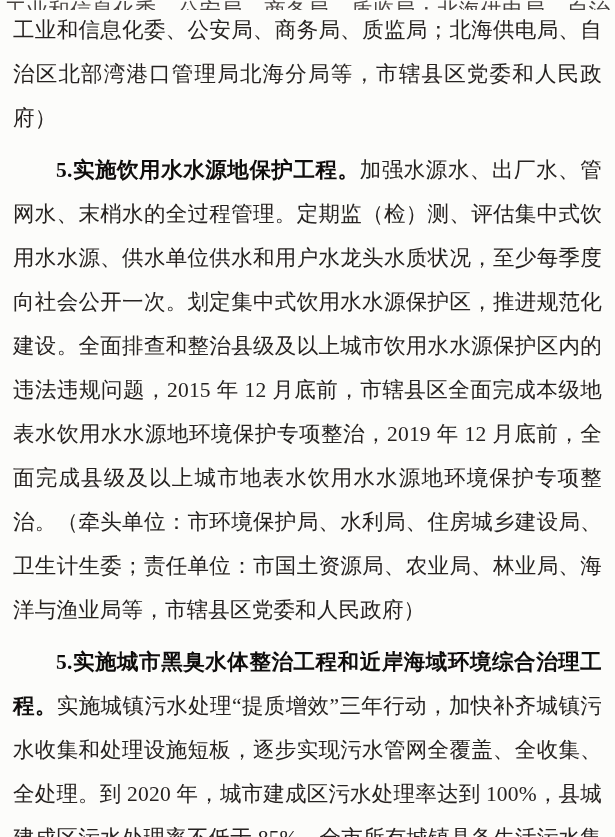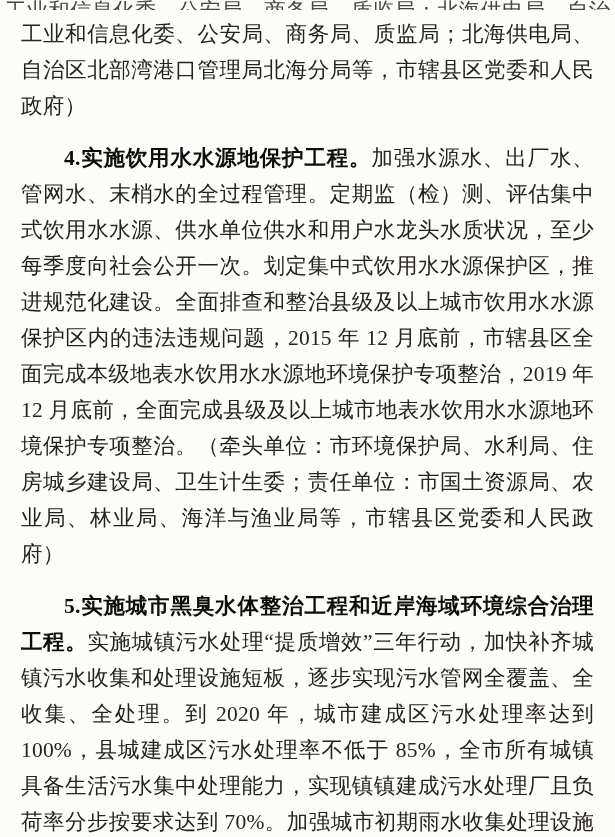--- a/index.html
+++ b/index.html
@@ -38,23 +38,23 @@
     text-align: justify;
     text-align-last: justify;
     white-space: nowrap;
   }
   .content {
     position: relative;
     padding: 0 5px;
     margin-top: 3px;
   }
   p.para {
-    margin: 16px;
+    margin: 8px;
     font-size: 21.5px;
-    line-height: 36px;
+    line-height: 44px;
     color: #262220;
     text-align: justify;
     text-justify: inter-character;
     letter-spacing: 0.2px;
   }
   p.para.indent {
     text-indent: 43px;
   }
   .seg.bold {
     font-weight: bold;
@@ -63,16 +63,16 @@
 </style>
 </head>
 <body>
 
 <div class="page">
   <div class="ghost">
     <div class="ghost-inner">工业和信息化委、公安局、商务局、质监局；北海供电局、自治</div>
   </div>
   <div class="content" id="content">
       <p class="para"><span class="seg">工业和信息化委、公安局、商务局、质监局；北海供电局、自治区北部湾港口管理局北海分局等，市辖县区党委和人民政府）</span></p>
-      <p class="para indent"><span class="seg bold">4.实施饮用水水源地保护工程。</span><span class="seg">加强水源水、出厂水、管网水、末梢水的全过程管理。定期监（检）测、评估集中式饮用水水源、供水单位供水和用户水龙头水质状况，至少每季度向社会公开一次。划定集中式饮用水水源保护区，推进规范化建设。全面排查和整治县级及以上城市饮用水水源保护区内的违法违规问题，2015 年 12 月底前，市辖县区全面完成本级地表水饮用水水源地环境保护专项整治，2019 年 12 月底前，全面完成县级及以上城市地表水饮用水水源地环境保护专项整治。（牵头单位：市环境保护局、水利局、住房城乡建设局、卫生计生委；责任单位：市国土资源局、农业局、林业局、海洋与渔业局等，市辖县区党委和人民政府）</span></p>
+      <p class="para indent"><span class="seg bold">5.实施饮用水水源地保护工程。</span><span class="seg">加强水源水、出厂水、管网水、末梢水的全过程管理。定期监（检）测、评估集中式饮用水水源、供水单位供水和用户水龙头水质状况，至少每季度向社会公开一次。划定集中式饮用水水源保护区，推进规范化建设。全面排查和整治县级及以上城市饮用水水源保护区内的违法违规问题，2015 年 12 月底前，市辖县区全面完成本级地表水饮用水水源地环境保护专项整治，2019 年 12 月底前，全面完成县级及以上城市地表水饮用水水源地环境保护专项整治。（牵头单位：市环境保护局、水利局、住房城乡建设局、卫生计生委；责任单位：市国土资源局、农业局、林业局、海洋与渔业局等，市辖县区党委和人民政府）</span></p>
       <p class="para indent"><span class="seg bold">5.实施城市黑臭水体整治工程和近岸海域环境综合治理工程。</span><span class="seg">实施城镇污水处理“提质增效”三年行动，加快补齐城镇污水收集和处理设施短板，逐步实现污水管网全覆盖、全收集、全处理。到 2020 年，城市建成区污水处理率达到 100%，县城建成区污水处理率不低于 85%，全市所有城镇具备生活污水集中处理能力，实现镇镇建成污水处理厂且负荷率分步按要求达到 70%。加强城市初期雨水收集处理设施建设，有效减少城市面源污染。按规定将污水处理收费标准尽快调整到位，原则上应补偿到污水处理和污泥处置设施正常运营并合理盈利。到 2020 年，城市建成区基本消除黑臭水体。（牵头单位：市城市管理局、住</span></p>
     </div>
 </div>
 
 </body></html>

